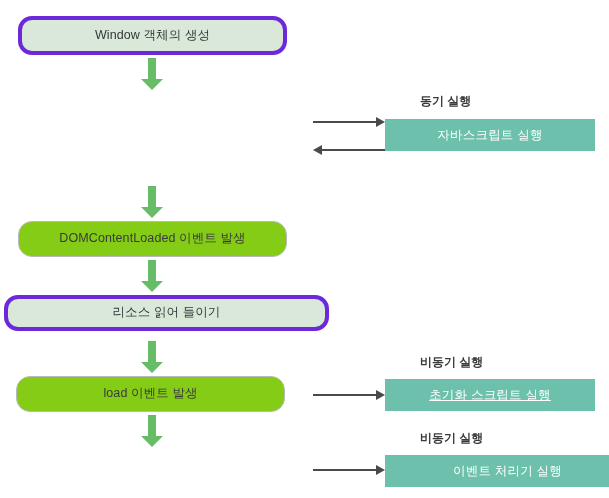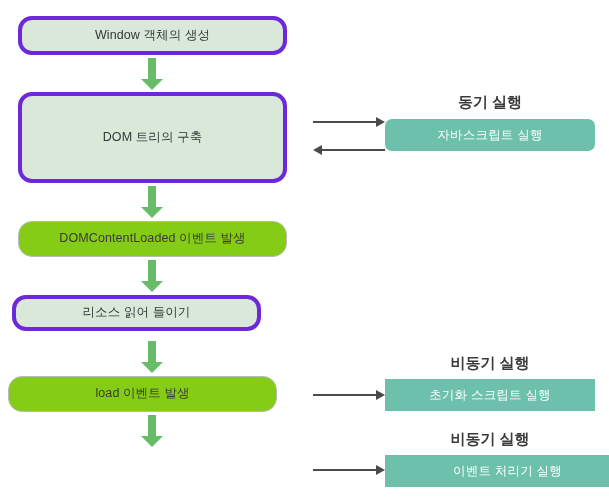--- a/index.html
+++ b/index.html
@@ -52,25 +52,24 @@
     justify-content: center;
     background: #6dc0ab;
     color: #ffffff;
     font-size: 12.5px;
     letter-spacing: 0.2px;
     white-space: nowrap;
   }
   
   .caption {
     position: absolute;
-    font-size: 15px;
+    font-size: 12px;
     color: #3a3a3a;
     font-weight: bold;
     white-space: nowrap;
-    text-align: center;
   }
   
   .vArrow {
     position: absolute;
     width: 22px;
   }
   .vArrow .shaft {
     position: absolute;
     left: 7px;
     top: 0;
@@ -123,80 +122,77 @@
 
   <div class="node green" style="left:18px; top:16px; width:269px; height:39px;">
     <span>Window 객체의 생성</span>
   </div>
 
   <div class="vArrow" style="left:141px; top:58px; height:32px;">
     <div class="shaft" style="height:21px;"></div>
     <div class="head" style="top:21px;"></div>
   </div>
 
-  <div class="node green" style="left:18px; top:92px; width:269px; height:91px;">
-    <span>DOM 트리의 구축</span>
-  </div>
 
   <div class="vArrow" style="left:141px; top:186px; height:32px;">
     <div class="shaft" style="height:21px;"></div>
     <div class="head" style="top:21px;"></div>
   </div>
 
   <div class="node white" style="left:18px; top:221px; width:269px; height:36px;">
     <span>DOMContentLoaded 이벤트 발생</span>
   </div>
 
   <div class="vArrow" style="left:141px; top:260px; height:32px;">
     <div class="shaft" style="height:21px;"></div>
     <div class="head" style="top:21px;"></div>
   </div>
 
-  <div class="node green" style="left:12px; top:295px; width:249px; height:36px;">
+  <div class="node green" style="left:4px; top:295px; width:325px; height:36px;">
     <span>리소스 읽어 들이기</span>
   </div>
 
   <div class="vArrow" style="left:141px; top:341px; height:32px;">
     <div class="shaft" style="height:21px;"></div>
     <div class="head" style="top:21px;"></div>
   </div>
 
-  <div class="node white" style="left:8px; top:376px; width:269px; height:36px;">
+  <div class="node white" style="left:16px; top:376px; width:269px; height:36px;">
     <span>load 이벤트 발생</span>
   </div>
 
   <div class="vArrow" style="left:141px; top:415px; height:32px;">
     <div class="shaft" style="height:21px;"></div>
     <div class="head" style="top:21px;"></div>
   </div>
 
 
   <div class="caption" style="left:420px; top:93px; width:140px;">동기 실행</div>
 
   <div class="hArrow" style="left:313px; top:117px; width:72px;">
     <div class="hshaft" style="left:0; width:63px;"></div>
     <div class="hhead-right" style="left:63px;"></div>
   </div>
   <div class="hArrow" style="left:313px; top:145px; width:72px;">
     <div class="hshaft" style="left:9px; width:63px;"></div>
     <div class="hhead-left" style="left:0;"></div>
   </div>
 
-  <div class="tealbox" style="left:385px; top:119px; width:210px; height:32px;border-radius:7px;">
+  <div class="tealbox" style="left:385px; top:119px; width:210px; height:32px;">
     <span>자바스크립트 실행</span>
   </div>
 
   <div class="caption" style="left:420px; top:354px; width:140px;">비동기 실행</div>
 
   <div class="hArrow" style="left:313px; top:390px; width:72px;">
     <div class="hshaft" style="left:0; width:63px;"></div>
     <div class="hhead-right" style="left:63px;"></div>
   </div>
 
-  <div class="tealbox" style="left:385px; top:379px; width:210px; height:32px;">
+  <div class="tealbox" style="left:385px; top:379px; width:210px; height:32px;text-decoration:underline;">
     <span>초기화 스크립트 실행</span>
   </div>
 
   <div class="caption" style="left:420px; top:430px; width:140px;">비동기 실행</div>
 
   <div class="hArrow" style="left:313px; top:465px; width:72px;">
     <div class="hshaft" style="left:0; width:63px;"></div>
     <div class="hhead-right" style="left:63px;"></div>
   </div>
 

